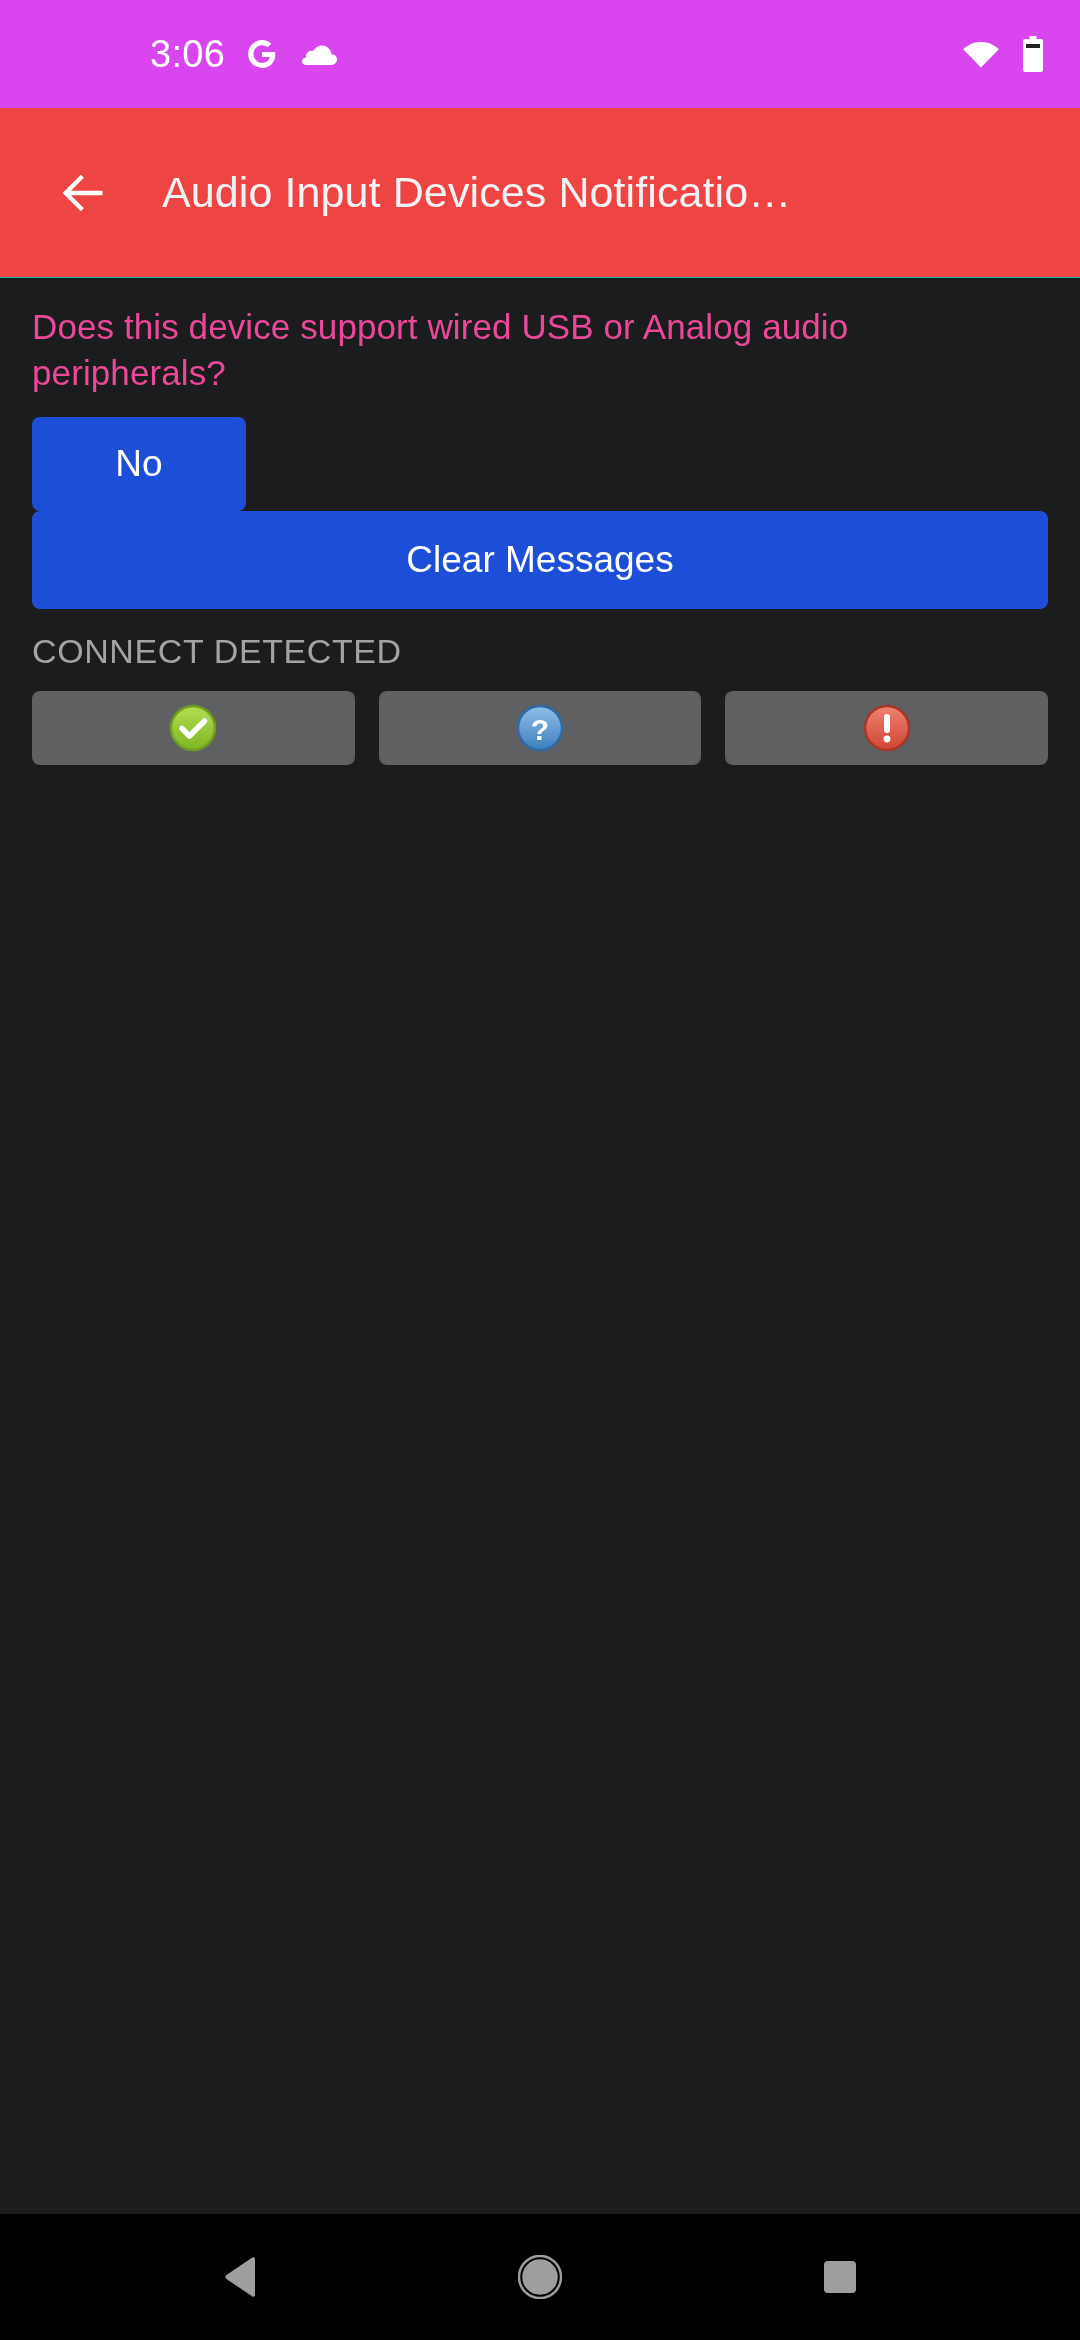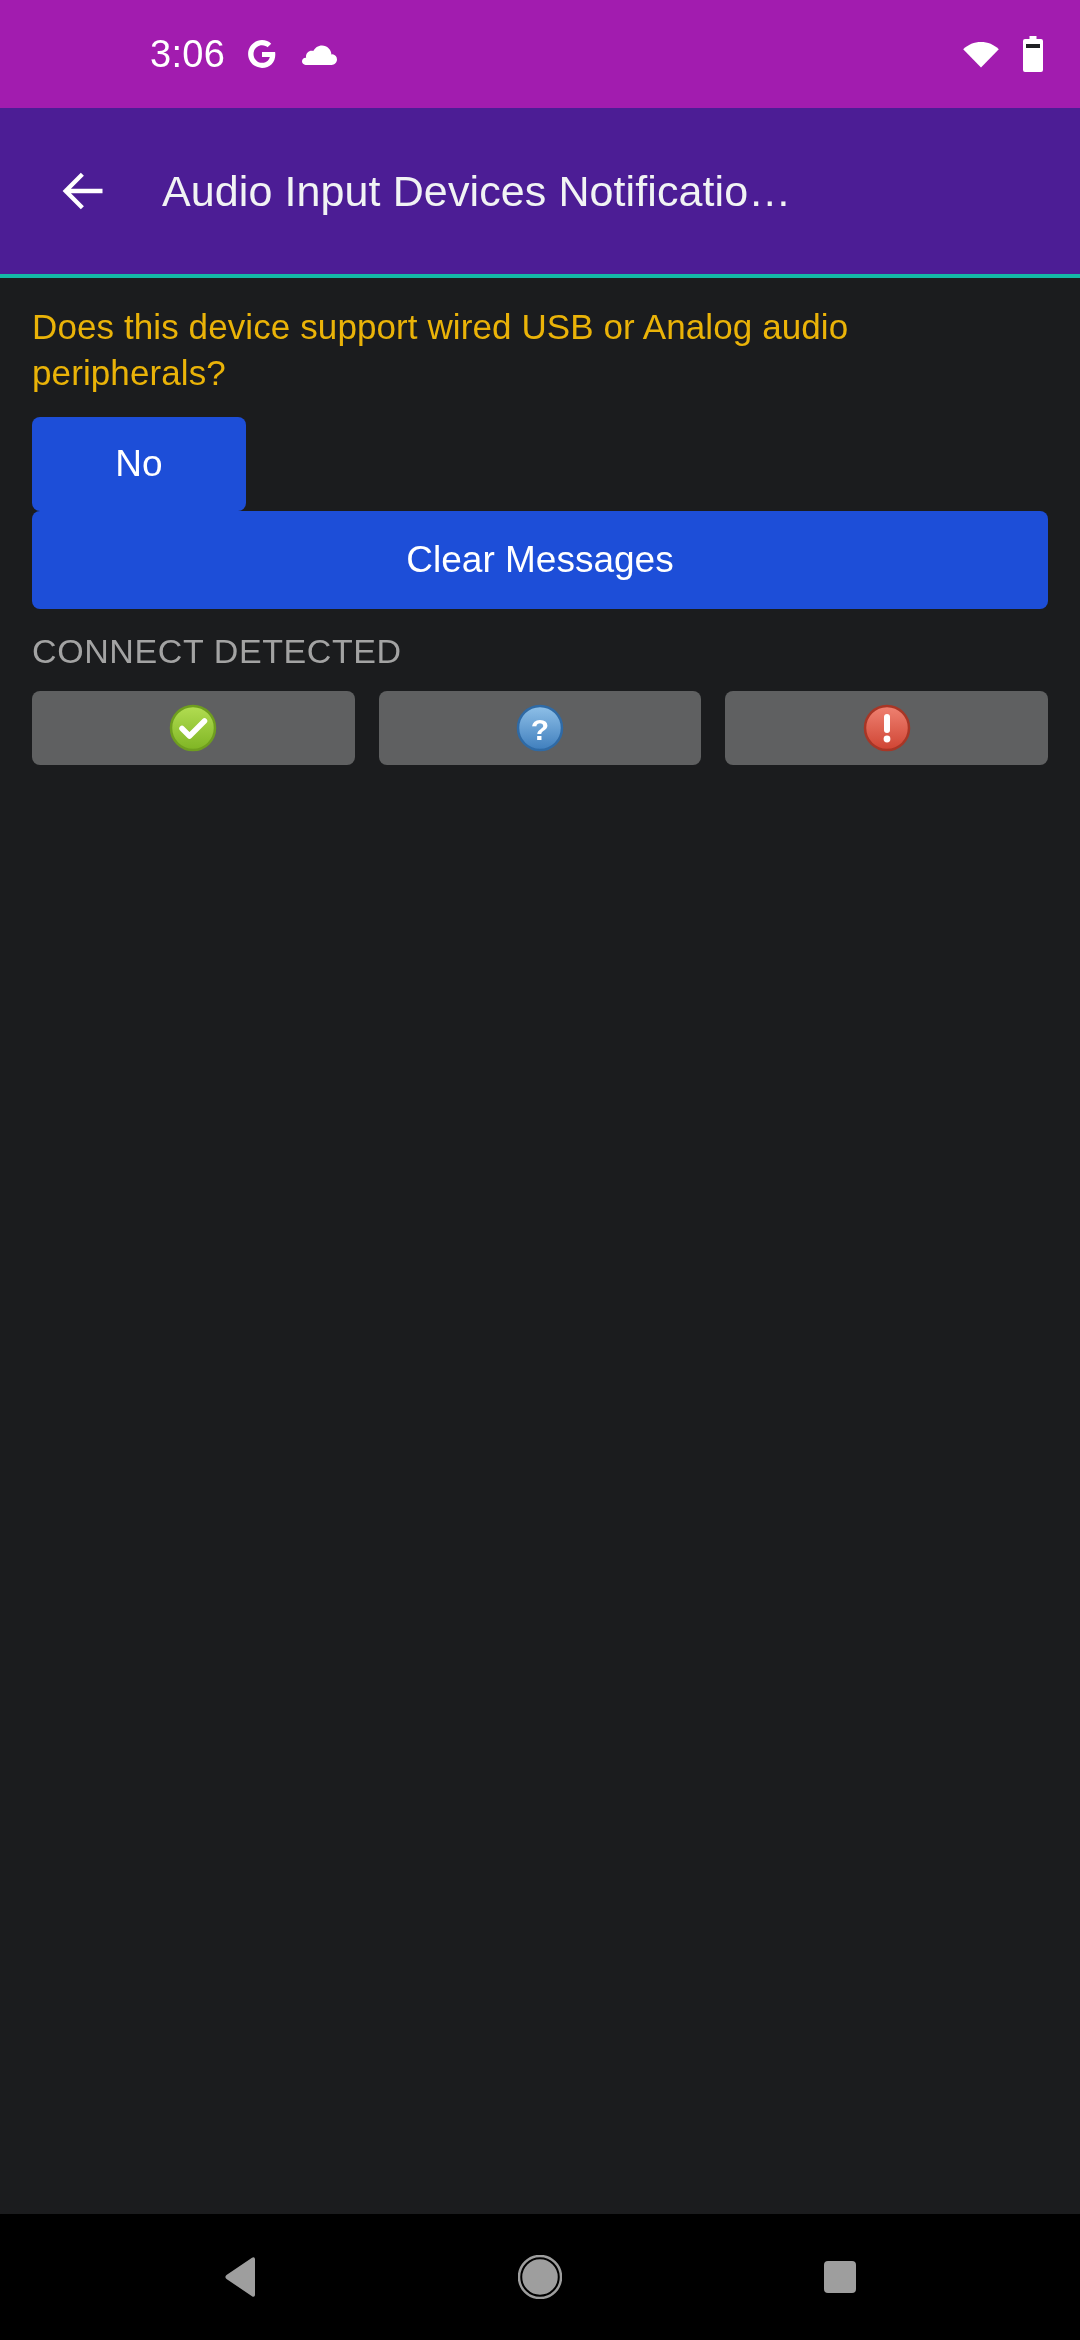--- a/index.html
+++ b/index.html
@@ -18,21 +18,21 @@
     height: 2340px;
     background: #1b1c1e;
     display: flex;
     flex-direction: column;
   }
 
   
   .status-bar {
     height: 108px;
     flex: 0 0 108px;
-    background: #a21caf;
+    background: #d946ef;
     display: flex;
     align-items: center;
     padding: 0 36px 0 0;
     position: relative;
   }
   .status-left {
     display: flex;
     align-items: center;
     gap: 20px;
     padding-left: 150px;
@@ -55,25 +55,25 @@
     align-items: center;
     gap: 22px;
   }
   .wifi-icon { width: 38px; height: 30px; display:inline-block; }
   .battery-icon { width: 22px; height: 36px; display:inline-block; }
 
   
   .app-bar {
     height: 170px;
     flex: 0 0 170px;
-    background: #4c1d95;
+    background: #ef4444;
     display: flex;
     align-items: center;
     padding-left: 46px;
-    border-bottom: 4px solid #14b8a6;
+    border-bottom: 1px solid #14b8a6;
   }
   .back-btn {
     width: 74px; height: 74px;
     display: flex; align-items: center; justify-content: center;
     flex: 0 0 74px;
     cursor: pointer;
   }
   .back-icon { width: 52px; height: 52px; display:block; }
   .app-title {
     color: #f1f3f4;
@@ -87,21 +87,21 @@
 
   
   .content {
     flex: 1 1 auto;
     background: #1b1c1e;
     padding: 26px 32px 0 32px;
     overflow: hidden;
   }
 
   .body-text {
-    color: #eab308;
+    color: #ec4899;
     font-size: 35px;
     line-height: 1.30;
     letter-spacing: 0.1px;
   }
 
   .btn-row {
     display: flex;
     gap: 22px;
     margin-top: 22px;
   }

